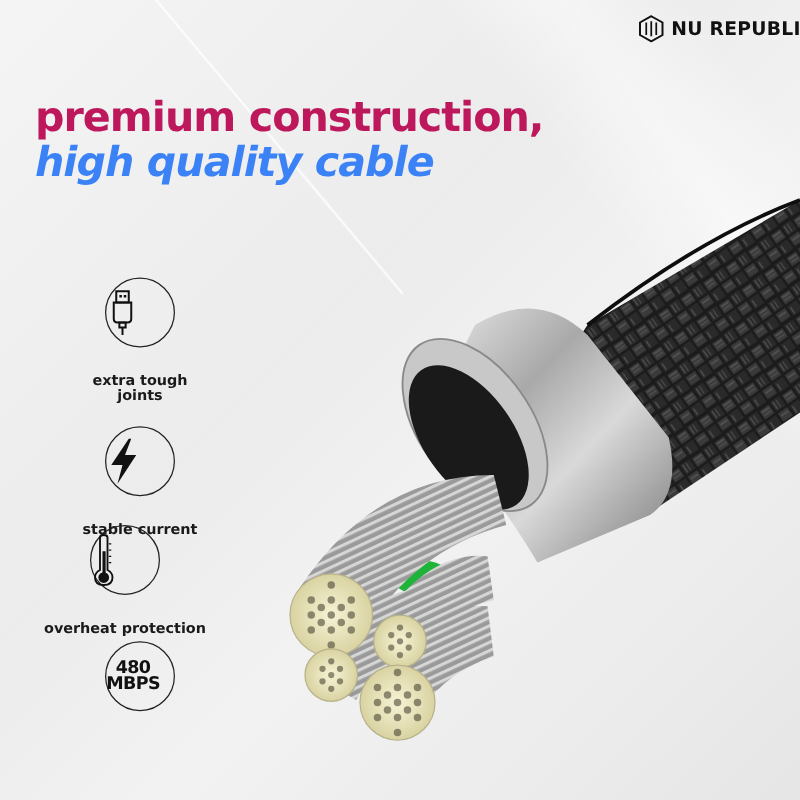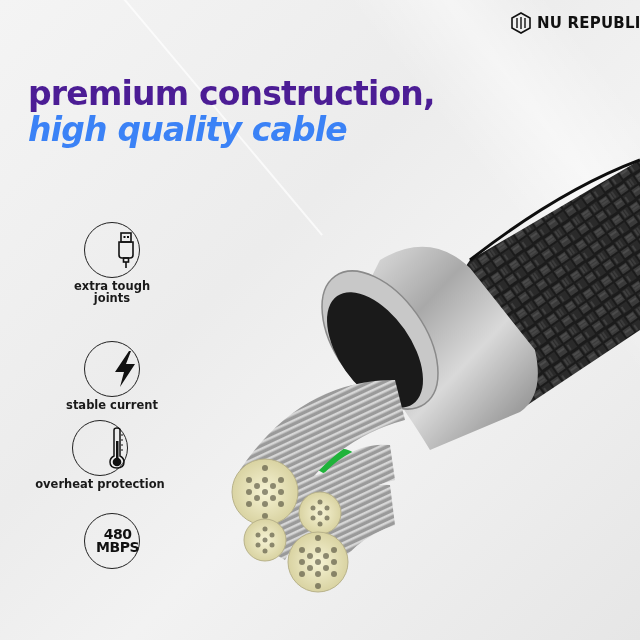--- a/index.html
+++ b/index.html
@@ -22,31 +22,31 @@
   }
   .logo-mark { width:22px; height:22px; }
   .logo-text {
     font-family: "DejaVu Sans", sans-serif; font-weight:bold; font-size:15px;
     color:#111; letter-spacing:0.2px; white-space:nowrap;
   }
   .headline {
     position:absolute; left:28px; top:76px; line-height:36px;
     font-weight:bold; font-size:33px; letter-spacing:-0.8px;
   }
-  .headline .l1 { color:#4c1d95; display:block;text-align:right; }
+  .headline .l1 { color:#be185d; display:block;text-align:right; }
   .headline .l2 { color:#3b82f6; display:block;font-style:italic; }
   .feature {
     position:absolute; width:160px; text-align:center;
   }
   .circle {
     width:54px; height:54px; border:1.3px solid #222; border-radius:50%;
-    margin:0 auto; display:flex; align-items:center; justify-content:flex-end;
+    margin:0 auto; display:flex; align-items:center; justify-content:flex-start;
   }
   .flabel {
-    font-size:11.5px; font-weight:bold; color:#1a1a1a; line-height:12px; margin-top:2px;
+    font-size:11.5px; font-weight:bold; color:#1a1a1a; line-height:12px; margin-top:20px;
   }
   .mbps-inner {
     font-weight:bold; font-size:14px; line-height:13px; color:#111; text-align:center; letter-spacing:-0.5px;
   }
   .cable { position:absolute; left:0; top:0; width:640px; height:640px; }
 </style>
 </head>
 <body>
 
 <div class="streak"></div>

